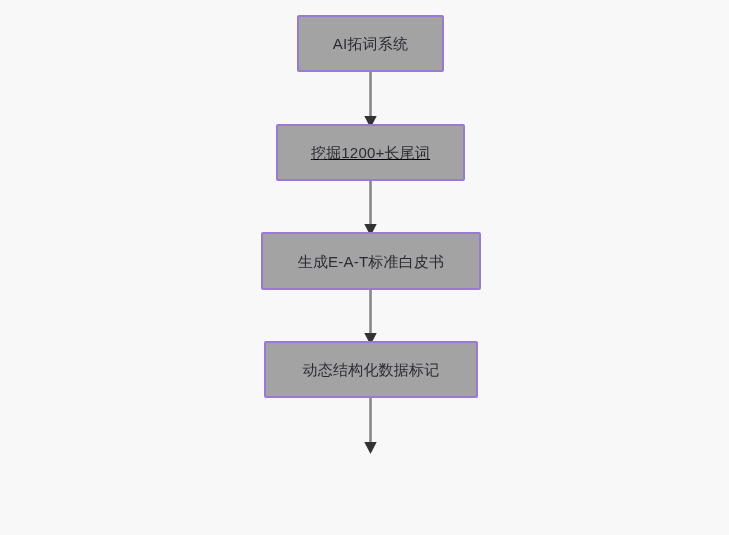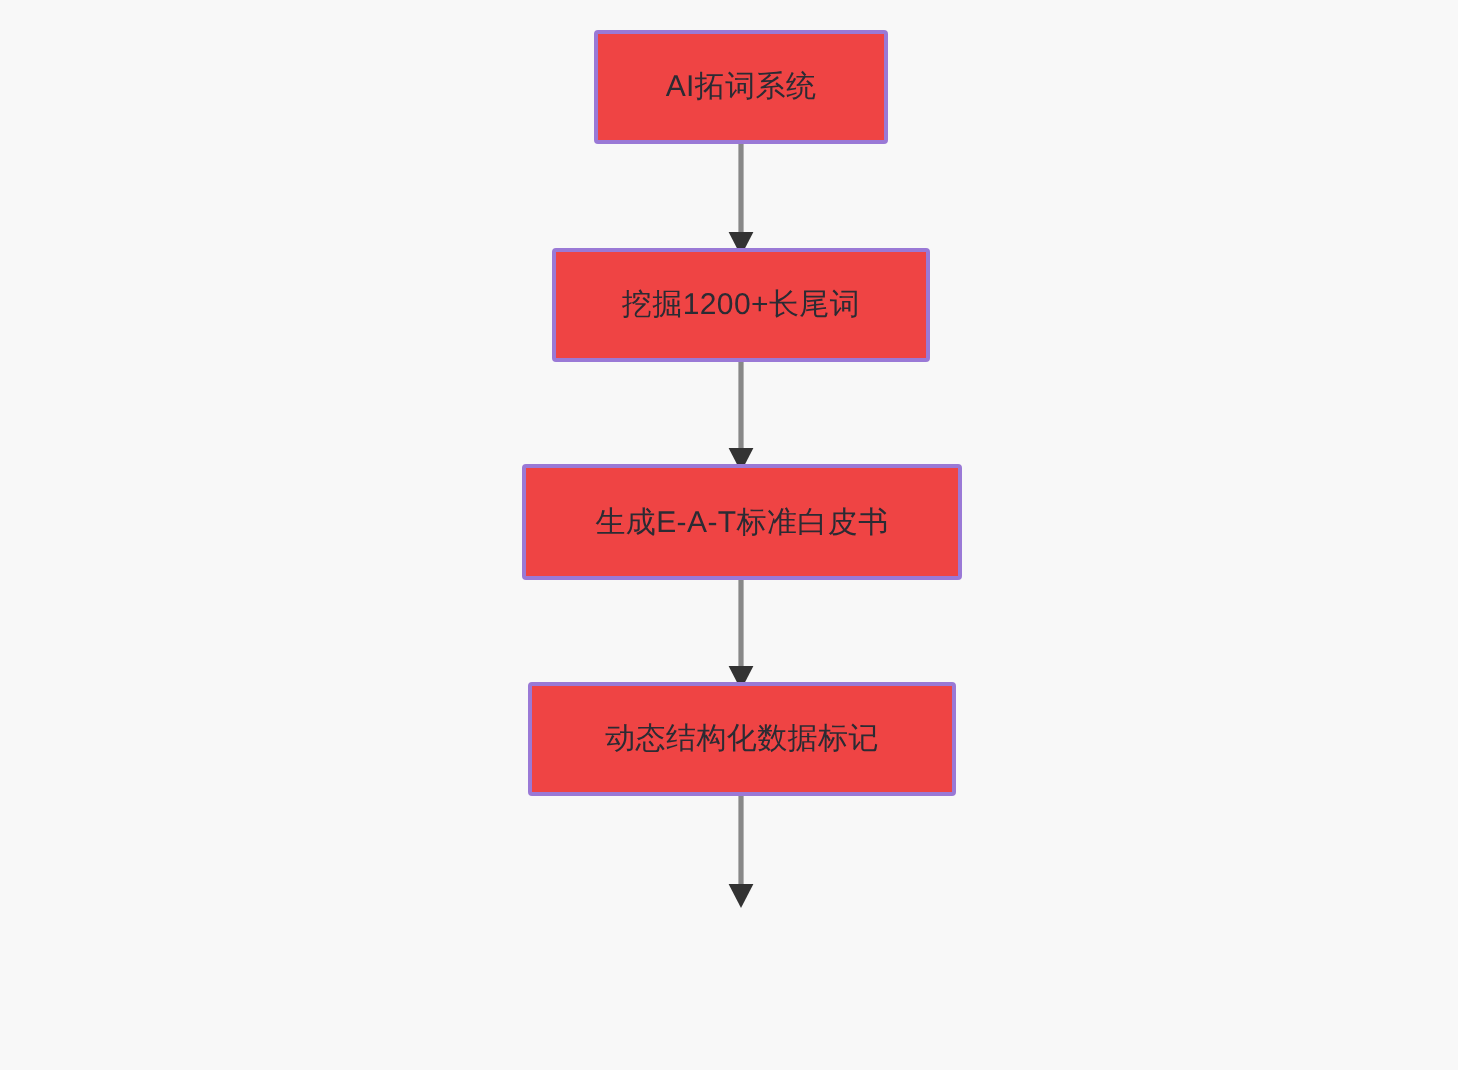--- a/index.html
+++ b/index.html
@@ -15,21 +15,21 @@
   }
   #flowchart-canvas {
     position: relative;
     width: 729px;
     height: 535px;
     background: #f8f8f8;
   }
   .flow-node {
     position: absolute;
     box-sizing: border-box;
-    background: #ef4444;
+    background: #a3a3a3;
     border: 2px solid #9a79d6;
     border-radius: 2px;
     display: flex;
     align-items: center;
     justify-content: center;
     z-index: 2;
   }
   .flow-node-label {
     font-size: 15px;
     line-height: 1;
@@ -38,21 +38,21 @@
     white-space: nowrap;
     text-align: center;
   }
   .flow-edge {
     position: absolute;
     z-index: 1;
     overflow: visible;
   }
   
   #node-1 { left: 297px; top: 15px;  width: 147px; height: 57px; }
-  #node-2 { left: 276px; top: 124px; width: 189px; height: 57px; }
+  #node-2 { left: 276px; top: 124px; width: 189px; height: 57px; text-decoration: underline; }
   #node-3 { left: 261px; top: 232px; width: 220px; height: 58px; }
   #node-4 { left: 264px; top: 341px; width: 214px; height: 57px; }
   #node-5 { left: 254px; top: 450px; width: 234px; height: 57px; }
   
   #edge-1 { left: 355px; top: 70px;  width: 31px; height: 58px; }
   #edge-2 { left: 355px; top: 179px; width: 31px; height: 57px; }
   #edge-3 { left: 355px; top: 288px; width: 31px; height: 57px; }
   #edge-4 { left: 355px; top: 396px; width: 31px; height: 58px; }
 </style>
 </head>

